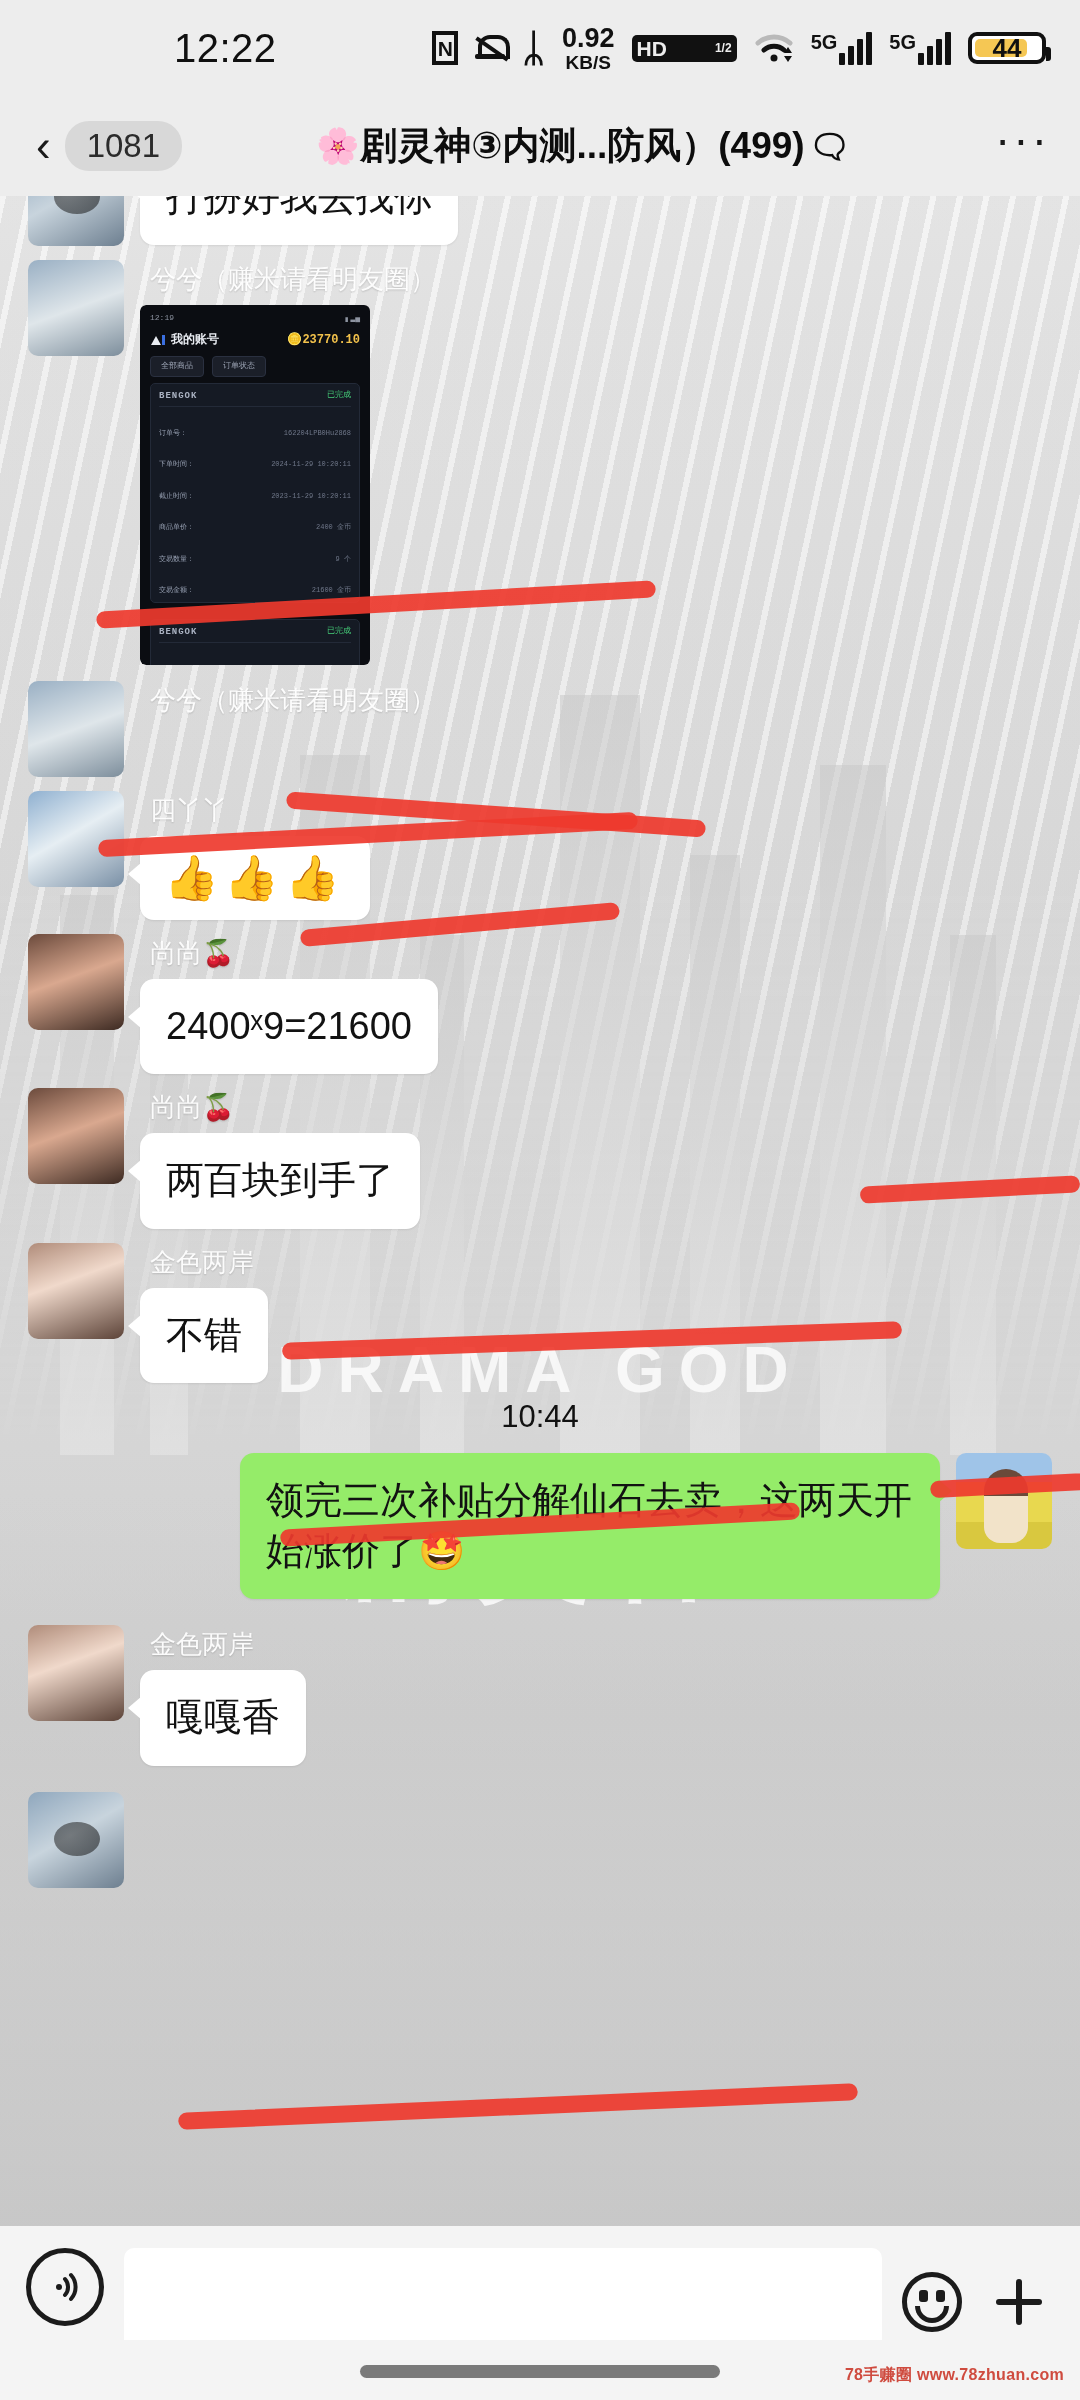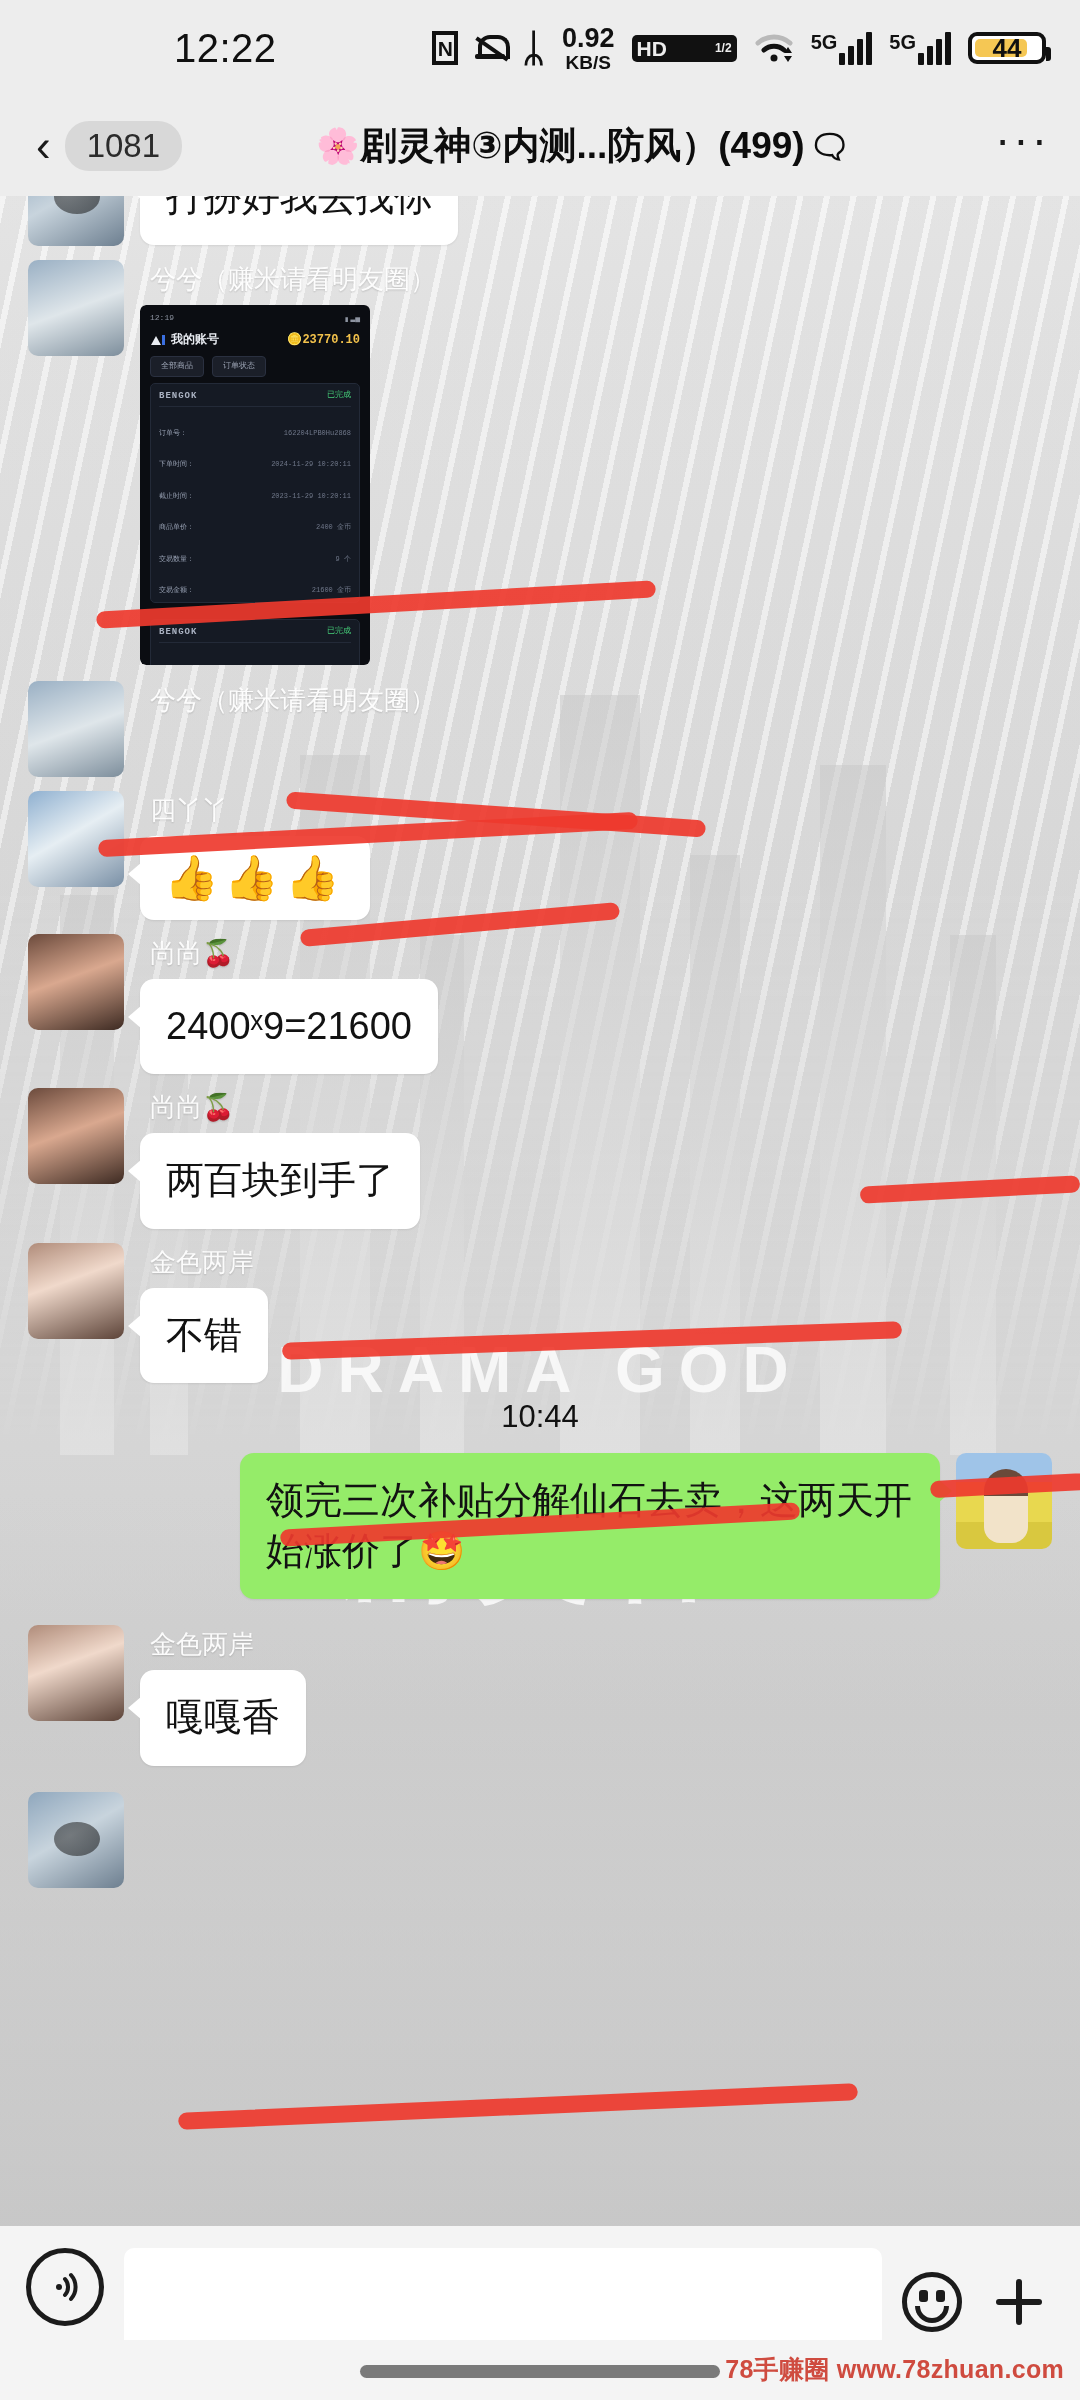--- a/index.html
+++ b/index.html
@@ -163,21 +163,21 @@
   .smile .mouth{ position:absolute; left:8px; right:8px; top:29px; height:17px;
      border:5px solid #1b1b1b; border-top:none; border-radius:0 0 20px 20px;}
   .plus{ position:relative; width:70px; height:70px;}
   .plus:before,.plus:after{ content:""; position:absolute; background:#1b1b1b; border-radius:3px;}
   .plus:before{ left:50%; top:12px; width:6px; height:46px; margin-left:-3px;}
   .plus:after{ top:50%; left:12px; height:6px; width:46px; margin-top:-3px;}
 
   .navbar{ position:absolute; bottom:0; left:0; width:1080px; height:60px; background:#f4f4f4;}
   .homebar{ position:absolute; left:50%; bottom:22px; transform:translateX(-50%);
      width:360px; height:13px; background:#7a7a7a; border-radius:7px;}
-  .watermark{ position:absolute; right:16px; bottom:14px; font-size:25px; color:#cf4b3f;
+  .watermark{ position:absolute; right:16px; bottom:14px; font-size:16px; color:#cf4b3f;
      font-weight:700; letter-spacing:.3px;}
 </style>
 </head>
 <body>
 
 <div class="statusbar">
   <div class="sb-time">12:22</div>
   <div class="sb-icons">
     <div class="sb-ic">
       <div class="nfc-box">

